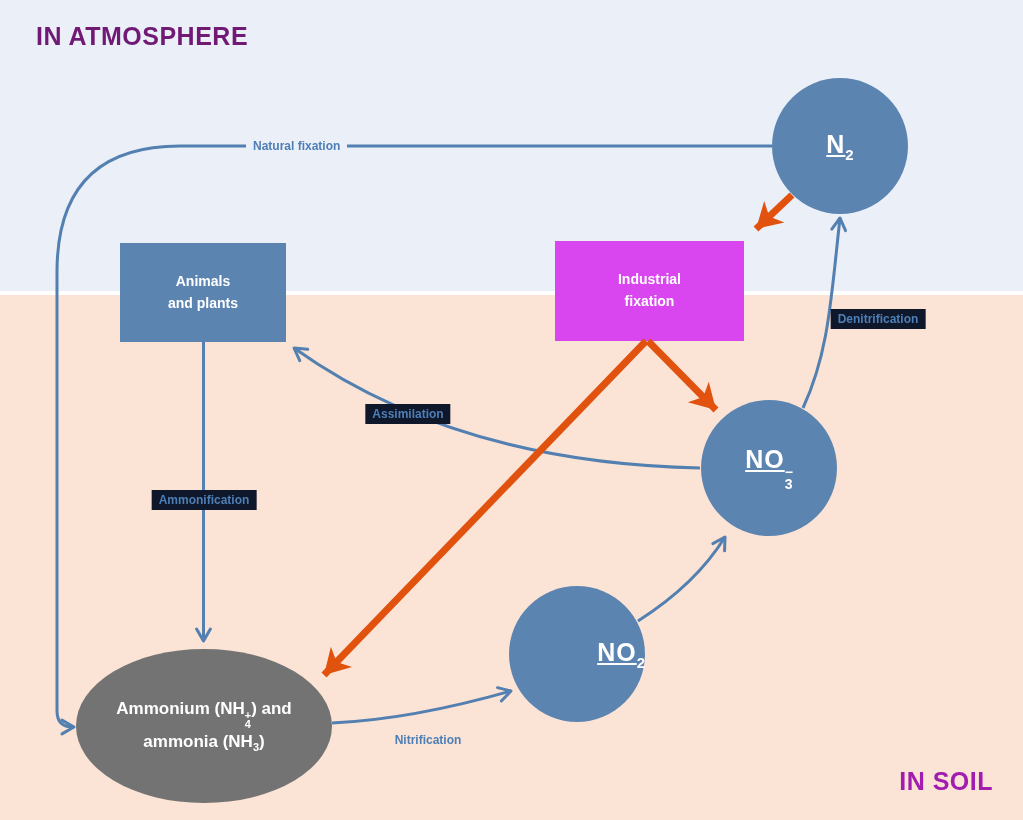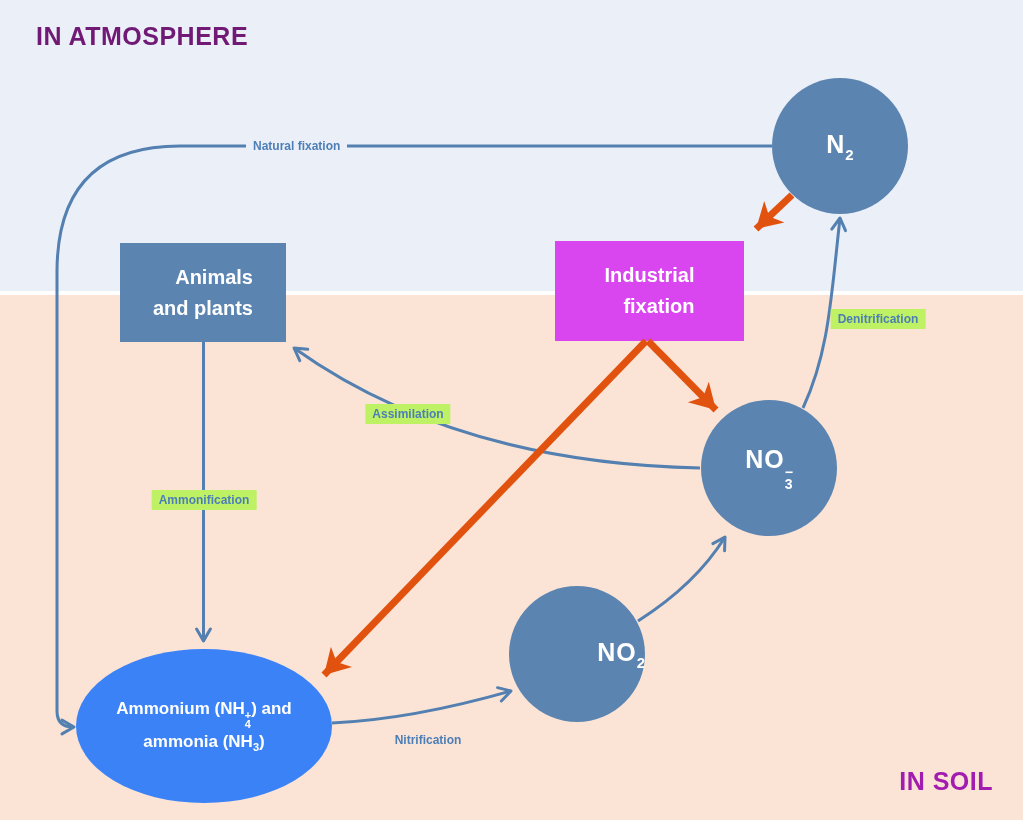--- a/index.html
+++ b/index.html
@@ -13,45 +13,45 @@
   .bg-soil{position:absolute;left:0;top:295px;width:1023px;height:525px;background:#fbe4d6;z-index:0;}
   .bg-divider{position:absolute;left:0;top:291px;width:1023px;height:4px;background:#ffffff;z-index:1;}
 
   
   svg.layer{position:absolute;left:0;top:0;z-index:2;}
   svg.layer.orange{z-index:4;}
 
   
   .node{position:absolute;z-index:3;display:flex;align-items:center;justify-content:center;
         color:#ffffff;font-weight:bold;text-align:center;}
-  .circle{background:#5b84b1;border-radius:50%;}
+  .circle{background:#5b84b1;border-radius:50%;text-decoration:underline;}
   #node-n2{left:772px;top:78px;width:136px;height:136px;}
   #node-no3{left:701px;top:400px;width:136px;height:136px;}
   #node-no2{left:509px;top:586px;width:136px;height:136px;justify-content:flex-end;}
-  .rect-node{font-size:20px;line-height:1.55;text-align:right;}
+  .rect-node{font-size:14px;line-height:1.55;}
   #node-animals{left:120px;top:243px;width:166px;height:99px;background:#5b84b1;}
   #node-industrial{left:555px;top:241px;width:189px;height:100px;background:#d946ef;}
-  #node-ammonium{left:76px;top:649px;width:256px;height:154px;background:#3b82f6;border-radius:50%;
+  #node-ammonium{left:76px;top:649px;width:256px;height:154px;background:#737373;border-radius:50%;
                  font-size:17px;line-height:1.5;justify-content:center;}
 
   
   .formula{font-size:25px;font-weight:bold;letter-spacing:1px;}
   .formula sub{font-size:15px;vertical-align:-7px;letter-spacing:0;}
   .stack{display:inline-flex;flex-direction:column;align-items:center;line-height:0.85;
          font-size:14px;font-weight:bold;vertical-align:-9px;letter-spacing:0;}
   .stack-small{display:inline-flex;flex-direction:column;align-items:center;line-height:0.8;
          font-size:11px;font-weight:bold;vertical-align:-5px;}
   .sub-small{font-size:11px;vertical-align:-4px;}
 
   
   .flow-label{position:absolute;z-index:5;color:#4d7fb6;font-size:12px;font-weight:bold;
               white-space:nowrap;padding:3px 7px;}
   .centered{transform:translate(-50%,-50%);}
   .on-atmo{background:#ebeff8;}
-  .on-soil{background:#bef264;}
+  .on-soil{background:#0f172a;}
   #label-natural{left:246px;top:146px;transform:translateY(-50%);}
   #label-denitrification{left:878px;top:319px;}
   #label-assimilation{left:408px;top:414px;}
   #label-ammonification{left:204px;top:500px;}
   #label-nitrification{left:428px;top:740px;background:transparent;}
 
   
   .region-title{position:absolute;z-index:5;font-size:25px;font-weight:800;letter-spacing:0.5px;white-space:nowrap;}
   #title-atmosphere{left:36px;top:22px;color:#701a75;}
   #title-soil{right:30px;top:767px;color:#a21caf;}

